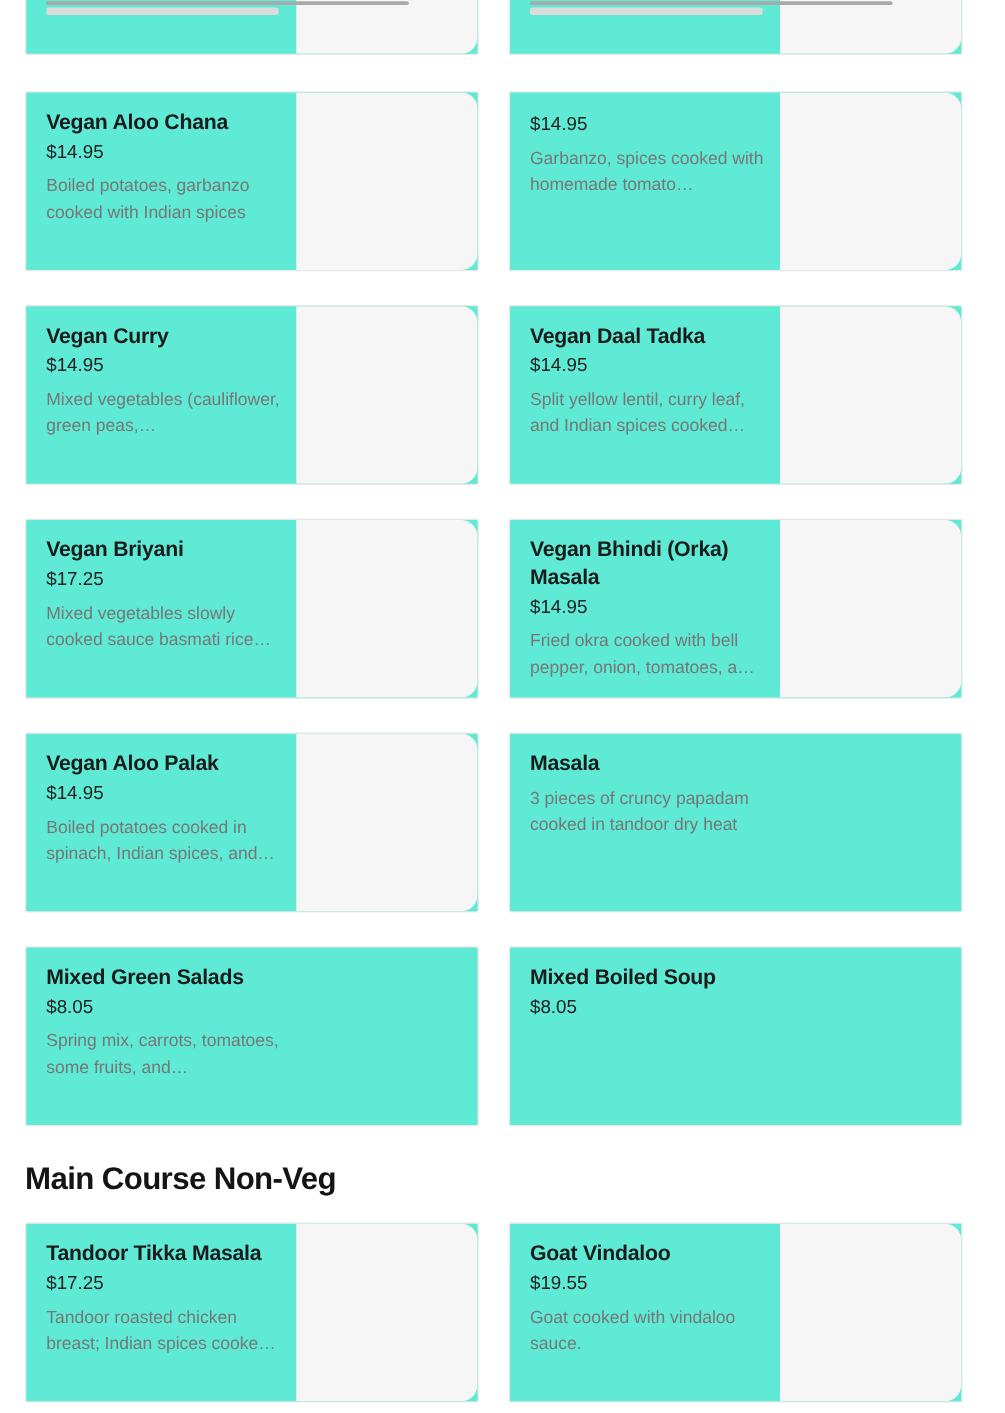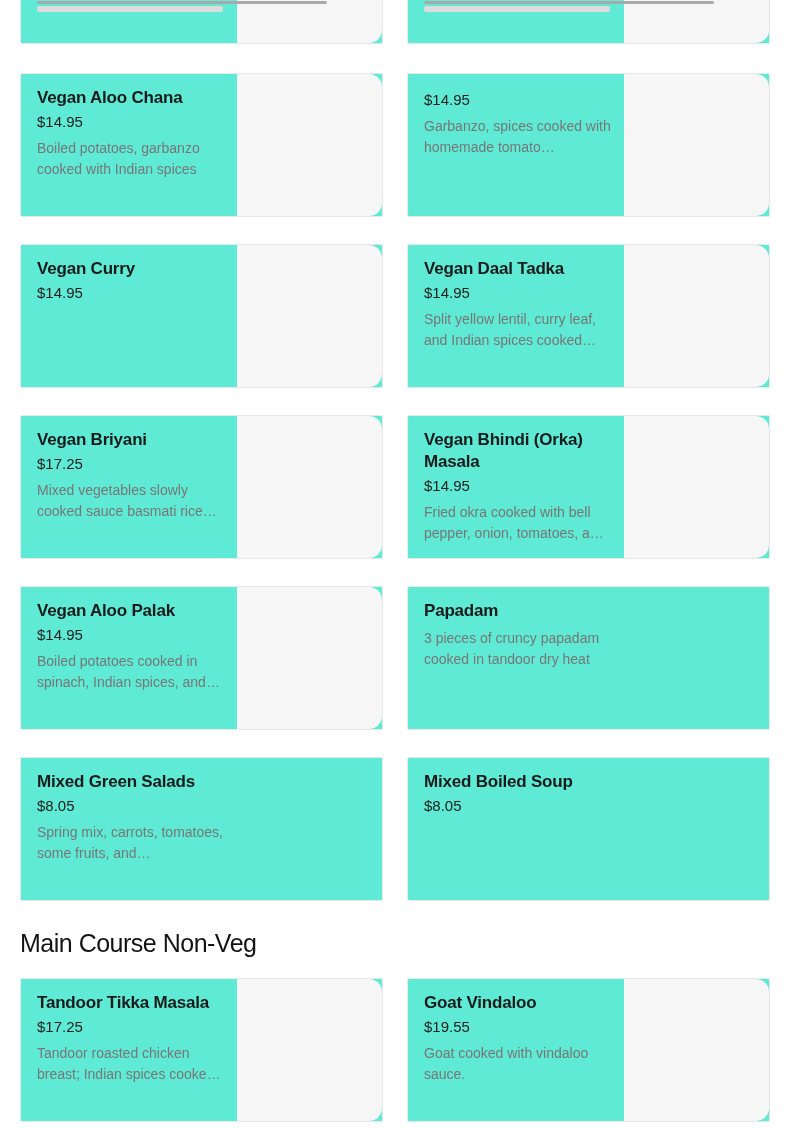--- a/index.html
+++ b/index.html
@@ -66,21 +66,21 @@
     color: var(--desc, #777777);
     display: -webkit-box;
     -webkit-line-clamp: 2;
     -webkit-box-orient: vertical;
     overflow: hidden;
   }
   .section-heading {
     margin: 0 0 20px 0;
     font-size: 25px;
     line-height: 30px;
-    font-weight: 400;
+    font-weight: 700;
     letter-spacing: -0.5px;
     color: var(--heading, #141414);
   }
   .trunc-line {
     position: absolute;
     border-radius: 2px;
   }
   .trunc-line.l1 { left: 16px; top: 100px; width: 290px; height: 3px; background: #a9a9a9; }
   .trunc-line.l2 { left: 16px; top: 105px; width: 186px; height: 6px; background: #dcdcdc; }
 </style>
@@ -117,20 +117,21 @@
           <div class="item-desc">Garbanzo, spices cooked with homemade tomato…</div>
         </div>
         <div class="card-img"></div>
       </div>
     </div>
     <div class="row">
       <div class="card">
         <div class="card-text">
           <h3 class="item-name">Vegan Curry</h3>
           <div class="item-price">$14.95</div>
+          <div class="item-desc">Mixed vegetables (cauliflower, green peas,…</div>
         </div>
         <div class="card-img"></div>
       </div>
       <div class="card">
         <div class="card-text">
           <h3 class="item-name">Vegan Daal Tadka</h3>
           <div class="item-price">$14.95</div>
           <div class="item-desc">Split yellow lentil, curry leaf, and Indian spices cooked…</div>
         </div>
         <div class="card-img"></div>
@@ -158,21 +159,21 @@
       <div class="card">
         <div class="card-text">
           <h3 class="item-name">Vegan Aloo Palak</h3>
           <div class="item-price">$14.95</div>
           <div class="item-desc">Boiled potatoes cooked in spinach, Indian spices, and…</div>
         </div>
         <div class="card-img"></div>
       </div>
       <div class="card">
         <div class="card-text">
-          <h3 class="item-name">Papadam</h3>
+          <h3 class="item-name">Masala</h3>
           <div class="item-desc">3 pieces of cruncy papadam cooked in tandoor dry heat</div>
         </div>
       </div>
     </div>
     <div class="row">
       <div class="card">
         <div class="card-text">
           <h3 class="item-name">Mixed Green Salads</h3>
           <div class="item-price">$8.05</div>
           <div class="item-desc">Spring mix, carrots, tomatoes, some fruits, and…</div>

